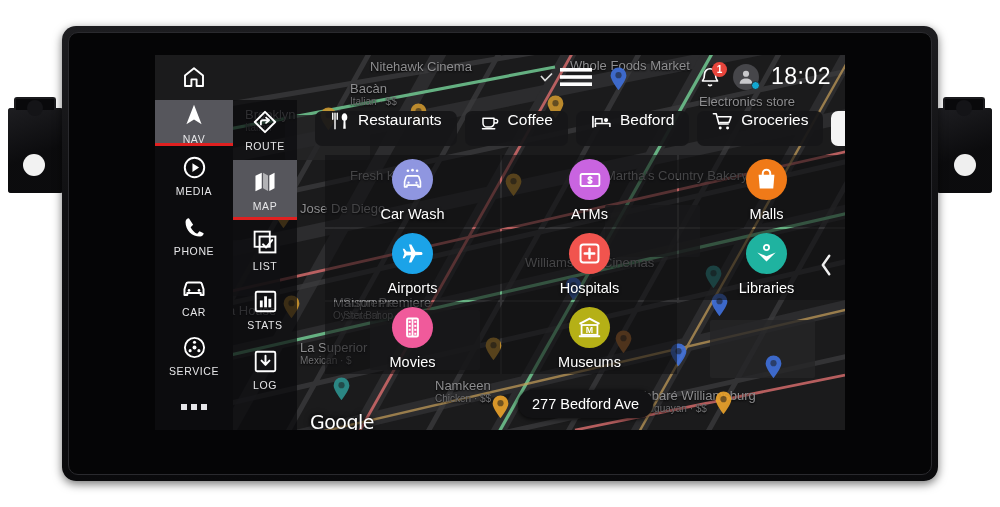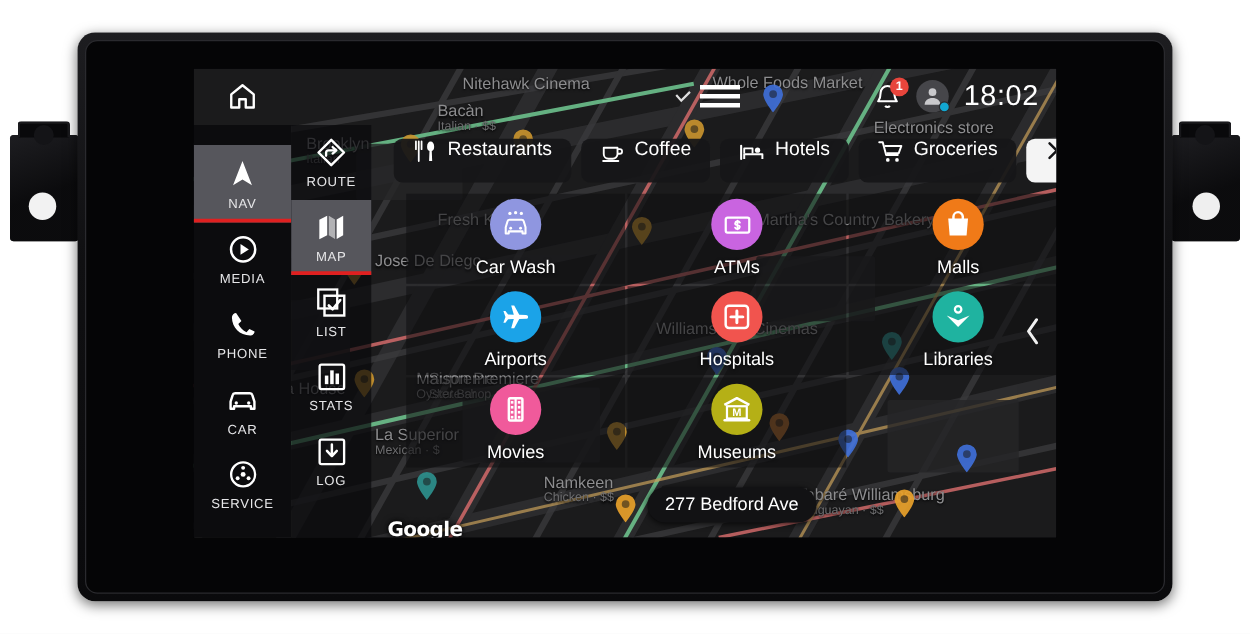--- a/index.html
+++ b/index.html
@@ -64,21 +64,21 @@
   #map-bg{ position:absolute; inset:0; }
   .map-label{
     position:absolute; color:#8d8d8f; font-size:13px; white-space:nowrap;
     text-shadow:0 1px 2px #000; pointer-events:none;
   }
   .map-label .sub{ display:block; font-size:10px; color:#6e6e70; }
   .map-pin{ position:absolute; width:17px; height:23px; }
 
   #google-logo{
     position:absolute; left:155px; bottom:-3px;
-    font-size:16px; color:#fff; font-weight:bold;
+    font-size:19px; color:#fff; font-weight:normal;
     letter-spacing:-.5px;
     text-shadow:0 0 3px rgba(0,0,0,.9), 0 0 6px rgba(0,0,0,.8);
     font-family:"DejaVu Sans", sans-serif;
   }
   #address-pill{
     position:absolute; left:363px; top:335px;
     background:#121214; color:#fff; font-size:14.5px;
     padding:6px 14px; border-radius:15px;
     box-shadow:0 1px 5px rgba(0,0,0,.8);
     white-space:nowrap;
@@ -132,21 +132,21 @@
     gap:5px; cursor:pointer;
   }
   .side-item .lbl{
     color:#e6e6e8; font-size:10.5px; letter-spacing:.6px;
   }
   .side-item.active{ background:#56565c; }
   .side-item.active::after{
     content:""; position:absolute; left:0; right:0; bottom:0;
     height:3px; background:#e02020;
   }
-  #sidebar-primary .side-item:first-child{ height:62px;margin-top:16px; }
+  #sidebar-primary .side-item:first-child{ height:46px; }
   #more-dots{
     width:100%; height:42px; display:flex; align-items:center;
     justify-content:center; gap:4px; cursor:pointer;
   }
   #more-dots i{ width:6px; height:6px; background:#e6e6e8; display:block; }
 
   
   #chips-row{
     position:absolute; left:160px; top:56px; display:flex; gap:8px;
     z-index:7; align-items:center;
@@ -572,21 +572,21 @@
         </div>
         <div class="chip">
           <span>
             <svg width="21" height="21" viewBox="0 0 24 24">
               <path d="M2.2 6.4 v12" stroke="#fff" stroke-width="1.9" stroke-linecap="round"></path>
               <path d="M5 18.4 v-4.2 h16.6 v4.2" fill="none" stroke="#fff" stroke-width="1.8" stroke-linejoin="round"></path>
               <path d="M5 13.4 v-4.6 h7.6 v4.6" fill="none" stroke="#fff" stroke-width="1.7" stroke-linejoin="round"></path>
               <circle cx="17.2" cy="10.4" r="2.4" fill="#fff"></circle>
             </svg>
           </span>
-          <span>Hotels</span>
+          <span>Bedford</span>
         </div>
         <div class="chip">
           <span>
             <svg width="21" height="21" viewBox="0 0 24 24">
               <path d="M1.6 3.2 h3.2 l3.1 11.6 h10.6" fill="none" stroke="#fff" stroke-width="1.8" stroke-linecap="round" stroke-linejoin="round"></path>
               <path d="M6.4 6.6 h15.4 l-2.4 6.6 H8.2" fill="none" stroke="#fff" stroke-width="1.8" stroke-linejoin="round"></path>
               <circle cx="9.4" cy="19.4" r="1.7" fill="#fff"></circle>
               <circle cx="17.8" cy="19.4" r="1.7" fill="#fff"></circle>
             </svg>
           </span>

